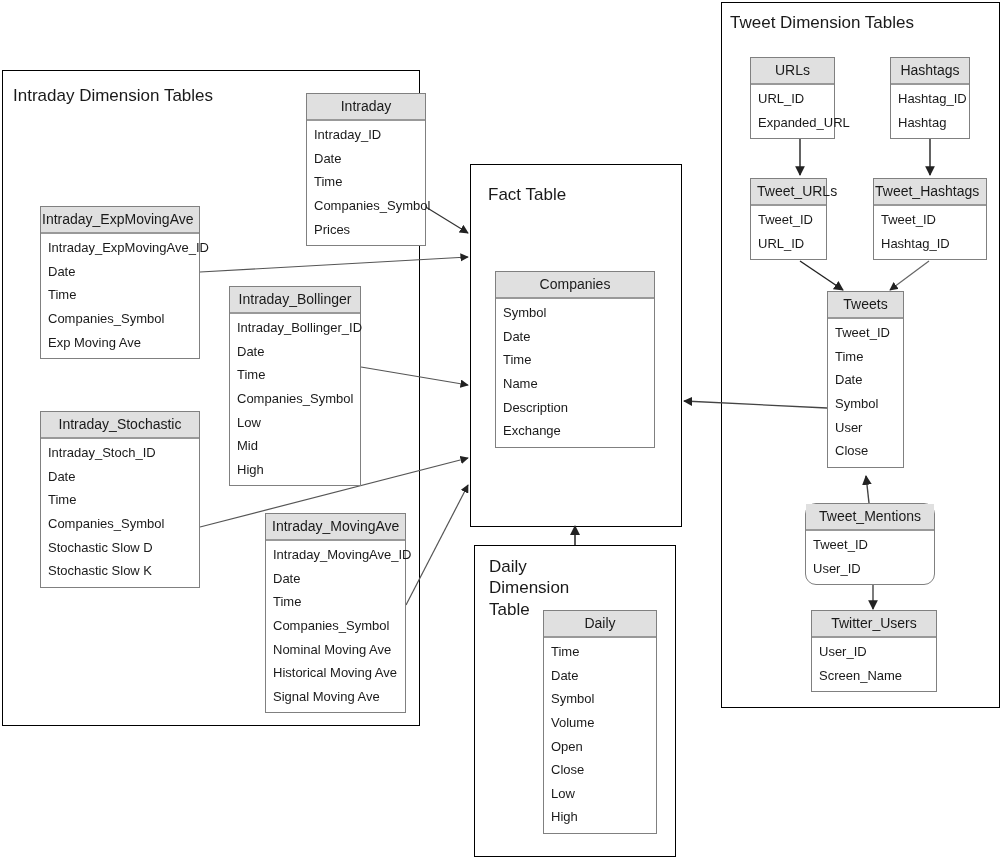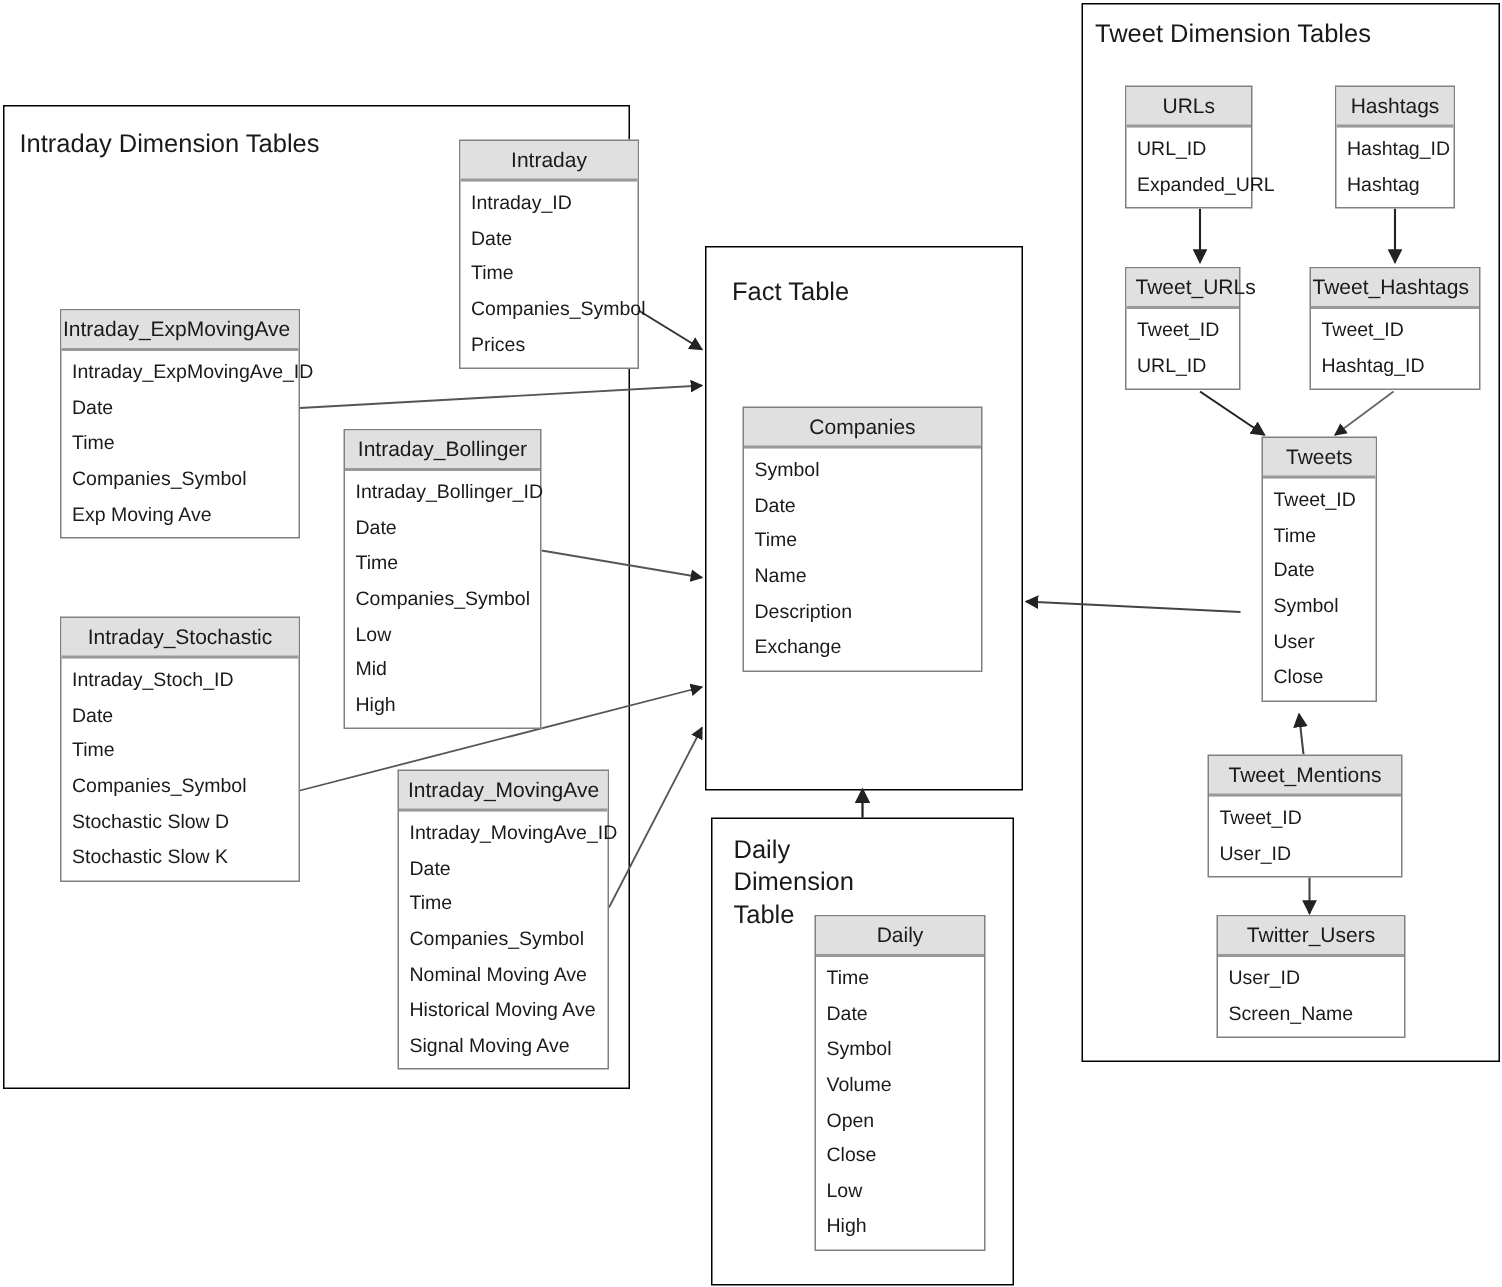--- a/index.html
+++ b/index.html
@@ -241,33 +241,33 @@
   </div>
 
   <div class="table wide-head" style="left:873px; top:178px; width:114px;">
     <div class="thead">Tweet_Hashtags</div>
     <div class="tbody">
       <div class="field">Tweet_ID</div>
       <div class="field">Hashtag_ID</div>
     </div>
   </div>
 
-  <div class="table" style="left:827px; top:291px; width:77px;margin-left:14px;">
+  <div class="table" style="left:827px; top:291px; width:77px;">
     <div class="thead">Tweets</div>
     <div class="tbody">
       <div class="field">Tweet_ID</div>
       <div class="field">Time</div>
       <div class="field">Date</div>
       <div class="field">Symbol</div>
       <div class="field">User</div>
       <div class="field">Close</div>
     </div>
   </div>
 
-  <div class="table" style="left:805px; top:503px; width:130px;">
+  <div class="table" style="left:805px; top:503px; width:130px;border-radius:11px;">
     <div class="thead">Tweet_Mentions</div>
     <div class="tbody">
       <div class="field">Tweet_ID</div>
       <div class="field">User_ID</div>
     </div>
   </div>
 
   <div class="table" style="left:811px; top:610px; width:126px;">
     <div class="thead">Twitter_Users</div>
     <div class="tbody">

